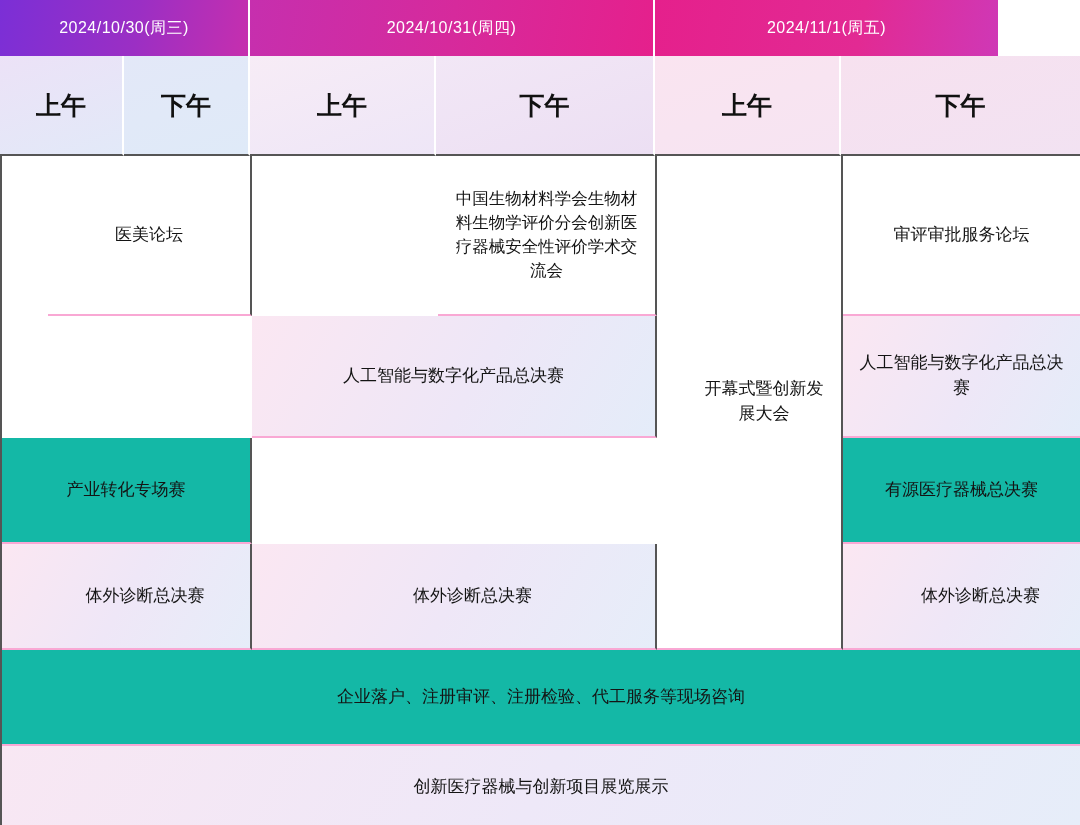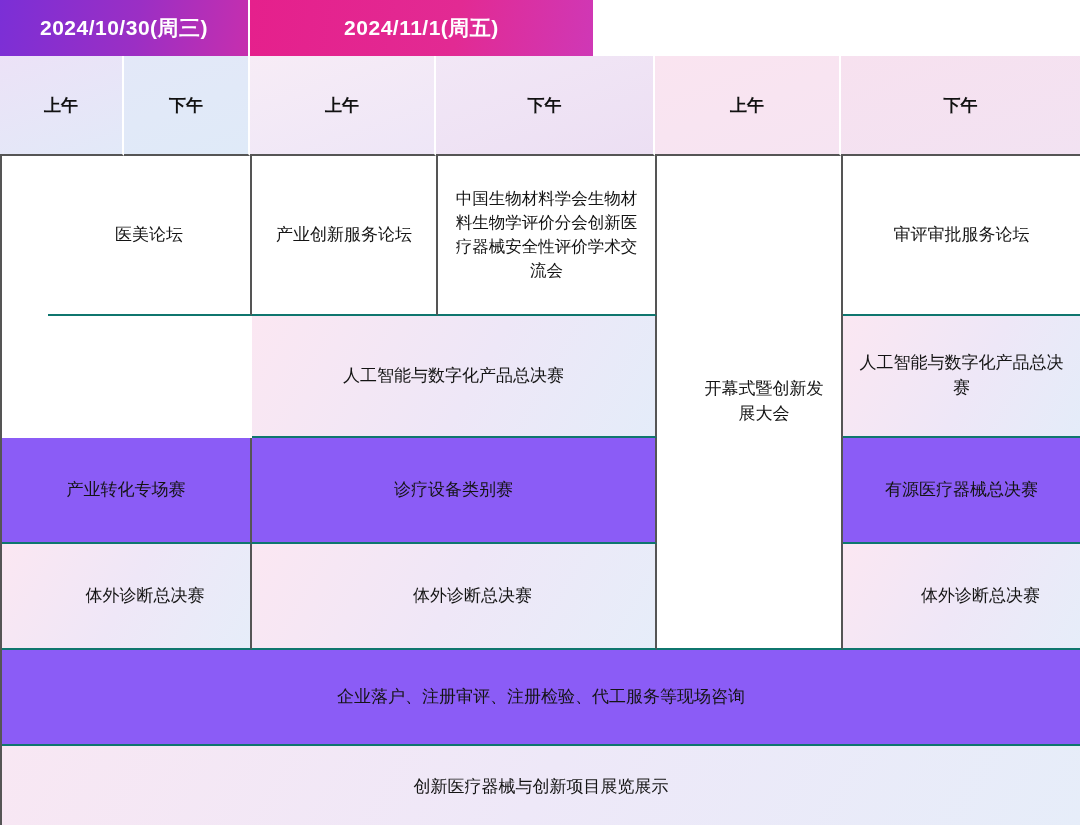--- a/index.html
+++ b/index.html
@@ -24,22 +24,22 @@
   
   .date-row {
     display: flex;
     height: 56px;
     flex: 0 0 56px;
   }
   .date-cell {
     display: flex;
     align-items: center;
     justify-content: center;
-    font-size: 21px;
-    font-weight: bold;
+    font-size: 16px;
+    font-weight: normal;
     color: #ffffff;
     box-sizing: border-box;
     border-right: 2px solid #ffffff;
     letter-spacing: .5px;
   }
   .date-cell:last-child { border-right: none; }
   .date-0 {
     width: 250px;
     background: linear-gradient(100deg, #7b2fd6 0%, #9b2fc4 55%, #c62fae 100%);
   }
@@ -55,21 +55,21 @@
   
   .session-row {
     display: flex;
     height: 100px;
     flex: 0 0 100px;
   }
   .session-cell {
     display: flex;
     align-items: center;
     justify-content: center;
-    font-size: 17px;
+    font-size: 25px;
     font-weight: bold;
     color: #111;
     box-sizing: border-box;
     border-right: 2px solid #ffffff;
     border-bottom: 2px solid #555;
   }
   .session-cell:last-child { border-right: none; }
   .s0 { width: 124px;  background: linear-gradient(160deg,#ece2f7 0%, #e2e9f8 100%); }
   .s1 { width: 126px;  background: linear-gradient(160deg,#e3e8f8 0%, #dfeaf8 100%); }
   .s2 { width: 186px;  background: linear-gradient(160deg,#f7ecf6 0%, #eee6f7 100%); }
@@ -91,68 +91,67 @@
     display: flex;
     align-items: center;
     justify-content: center;
     text-align: center;
     font-size: 17px;
     line-height: 1.45;
     color: #141414;
     padding: 4px 10px;
     box-sizing: border-box;
     border-right: 2px solid #555;
-    border-bottom: 2px solid #0f766e;
+    border-bottom: 2px solid #f9a8d4;
   }
   .cell.small { font-size: 16.5px; }
 
   
   .bg-a { background: #ffffff; }
   .bg-b { background: linear-gradient(120deg,#fbe7f2 0%, #eee7f7 55%, #e4ecf9 100%); }
-  .bg-c { background: #8b5cf6; }
+  .bg-c { background: #14b8a6; }
   .bg-d { background: linear-gradient(120deg,#fbe7f2 0%, #efe7f7 50%, #e6edf9 100%); padding-left: 48px; }
   .bg-open { background: #ffffff; }
   .bg-i { background: linear-gradient(120deg,#f8e7f3 0%, #eee8f8 50%, #e6edf9 100%); }
 
   .full-row {
     grid-column: 1 / -1;
   }
 </style>
 </head>
 <body>
 
 <div class="schedule">
 
   <div class="date-row">
     <div class="date-cell date-0">2024/10/30(周三)</div>
+    <div class="date-cell date-1">2024/10/31(周四)</div>
     <div class="date-cell date-2">2024/11/1(周五)</div>
   </div>
 
   <div class="session-row">
     <div class="session-cell s0">上午</div>
     <div class="session-cell s1">下午</div>
     <div class="session-cell s2">上午</div>
     <div class="session-cell s3">下午</div>
     <div class="session-cell s4">上午</div>
     <div class="session-cell s5">下午</div>
   </div>
 
   <div class="grid">
 
     <div class="cell bg-a" style="grid-row:1;grid-column:1;margin-left:46px;">医美论坛</div>
-    <div class="cell bg-a" style="grid-row:1;grid-column:2;">产业创新服务论坛</div>
     <div class="cell bg-a small" style="grid-row:1;grid-column:3;">中国生物材料学会生物材料生物学评价分会创新医疗器械安全性评价学术交流会</div>
     <div class="cell bg-open" style="grid-row:1 / span 4;grid-column:4;padding-left:40px;">开幕式暨创新发展大会</div>
     <div class="cell bg-a" style="grid-row:1;grid-column:5;">审评审批服务论坛</div>
 
     <div class="cell bg-b" style="grid-row:2;grid-column:2 / span 2;">人工智能与数字化产品总决赛</div>
     <div class="cell bg-b" style="grid-row:2;grid-column:5;">人工智能与数字化产品总决赛</div>
 
     <div class="cell bg-c" style="grid-row:3;grid-column:1;">产业转化专场赛</div>
-    <div class="cell bg-c" style="grid-row:3;grid-column:2 / span 2;">诊疗设备类别赛</div>
     <div class="cell bg-c" style="grid-row:3;grid-column:5;">有源医疗器械总决赛</div>
 
     <div class="cell bg-d" style="grid-row:4;grid-column:1;">体外诊断总决赛</div>
     <div class="cell bg-d" style="grid-row:4;grid-column:2 / span 2;">体外诊断总决赛</div>
     <div class="cell bg-d" style="grid-row:4;grid-column:5;">体外诊断总决赛</div>
 
     <div class="cell bg-c full-row" style="grid-row:5;">企业落户、注册审评、注册检验、代工服务等现场咨询</div>
     <div class="cell bg-i full-row" style="grid-row:6;">创新医疗器械与创新项目展览展示</div>
 
   </div>

